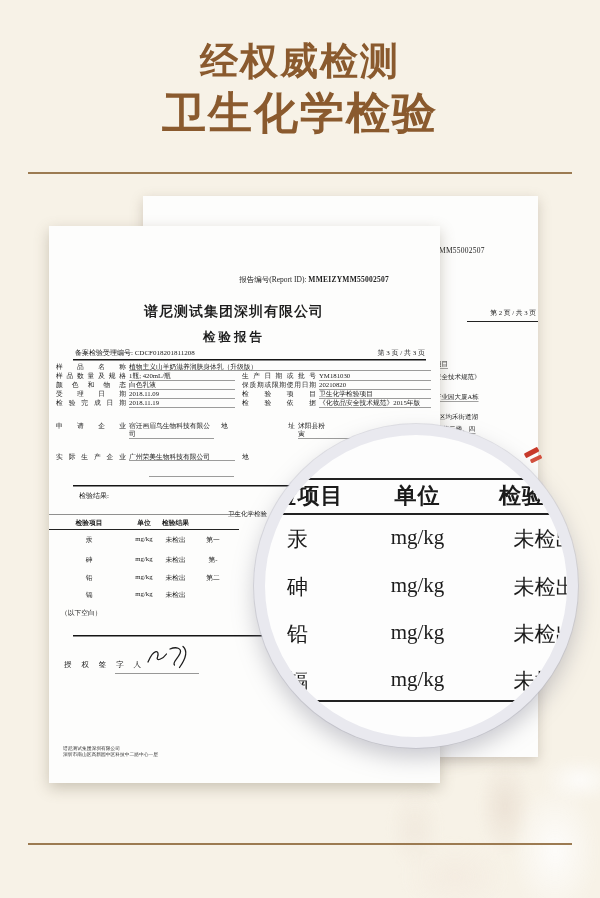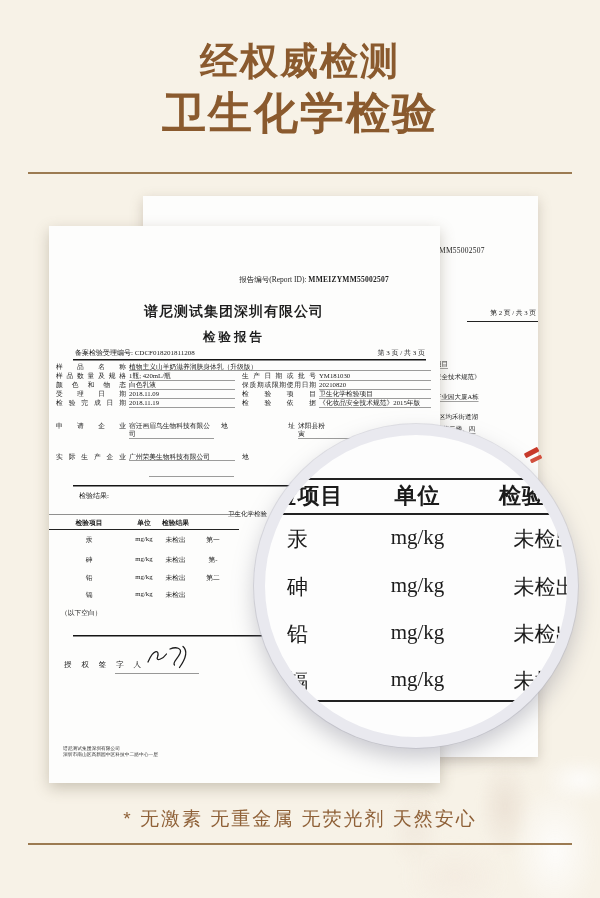--- a/index.html
+++ b/index.html
@@ -293,17 +293,16 @@
       </div>
       <div class="l-row l-r3">
         <span class="l-c1">镉</span>
         <span class="l-c2">mg/kg</span>
         <span class="l-c3">未检出</span>
       </div>
       <div class="l-line l-bot"></div>
     </div>
   </div>
 
-  <div class="footnote">* 无激素 无重金属 无荧光剂 天然安心</div>
   <div class="divider divider-bottom"></div>
   <div class="splash"></div>
 
 </div>
 
 </body></html>

